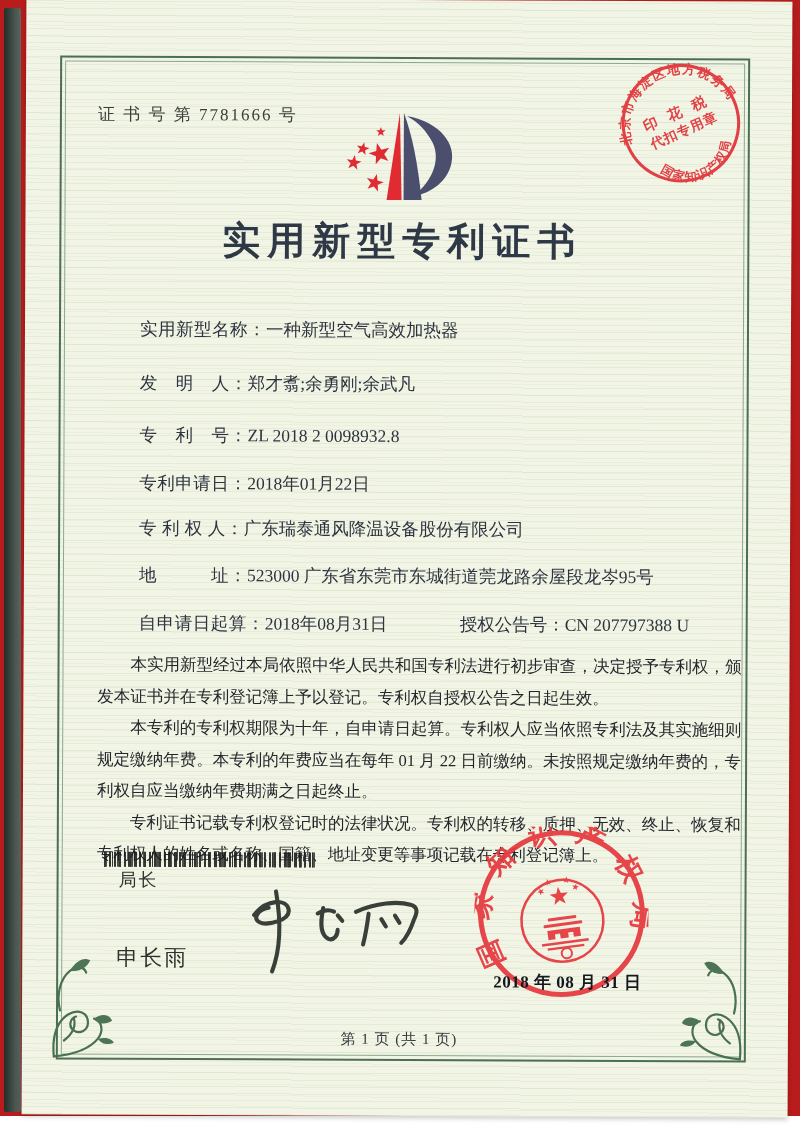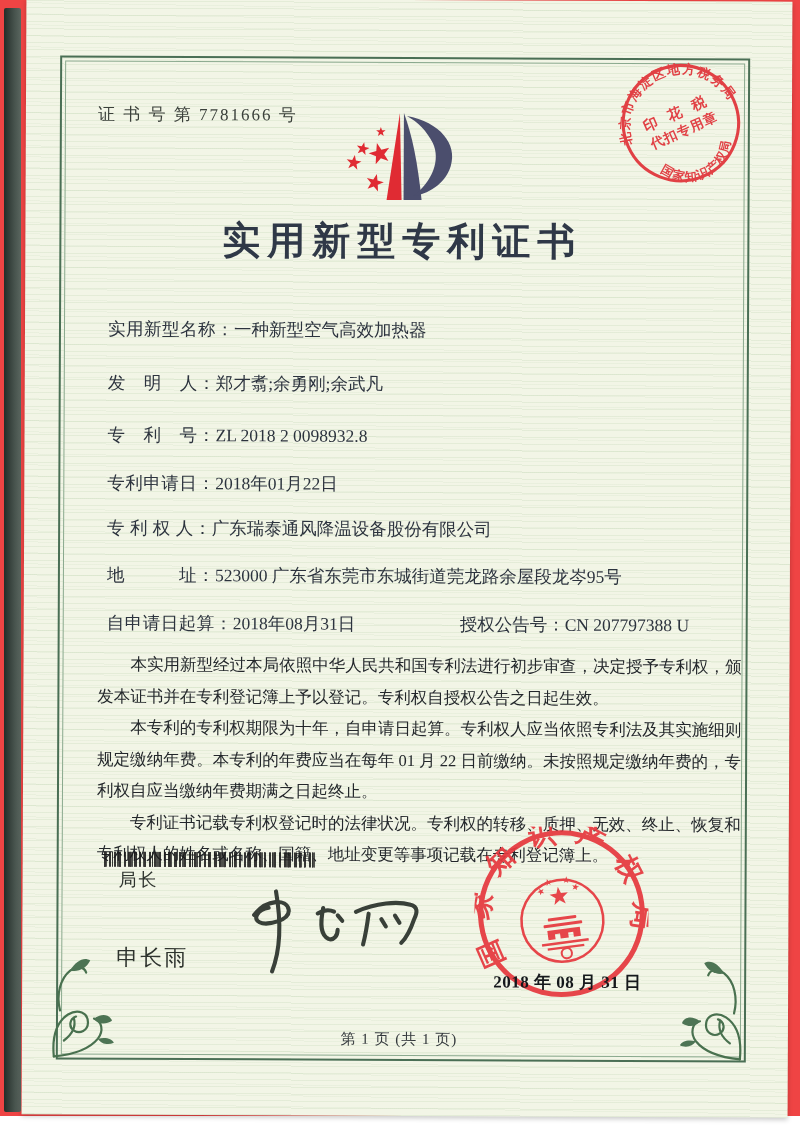--- a/index.html
+++ b/index.html
@@ -1,17 +1,17 @@
 <!DOCTYPE html>
 <html><head>
 <meta charset="utf-8">
 <style>
   html,body{margin:0;padding:0;background:#e8e8e4;}
   #screen{position:relative;width:800px;height:1132px;overflow:hidden;
-          background:#ef4444;font-family:"Liberation Serif",serif;}
+          background:#b91c1c;font-family:"Liberation Serif",serif;}
   
   .scan-strip{position:absolute;left:4px;top:8px;width:17px;height:1104px;
     background:linear-gradient(90deg,#242d29,#46524c 60%,#5a665f);border-radius:2px;}
   .scan-bottom{position:absolute;left:0;top:1116px;width:800px;height:16px;background:#ffffff;}
   
   .paper{position:absolute;left:24px;top:0;width:766px;height:1116px;
     background-color:#f2f5e6;
     background-image:
       repeating-linear-gradient(0deg, rgba(140,180,125,.14) 0 1px, transparent 1px 7px),
       repeating-linear-gradient(0.6deg, rgba(120,170,110,.07) 0 1px, transparent 1px 11px);
@@ -24,21 +24,21 @@
   .ornament{position:absolute;width:100px;height:110px;}
   .ornament.bl{left:28px;top:952px;}
   .ornament.br{left:622px;top:952px;transform:scaleX(-1);}
   
   .cert-no{position:absolute;left:72px;top:104px;font-size:17px;letter-spacing:2px;color:#3a3f3a;}
   .logo{position:absolute;left:306px;top:100px;width:150px;height:112px;}
   .title{position:absolute;left:34px;top:216px;width:686px;text-align:center;
     font-size:38px;font-weight:bold;letter-spacing:7px;color:#2f3847;}
   
   .field{position:absolute;left:83px;font-size:17.5px;color:#2c333e;white-space:nowrap;}
-  .field .lbl{letter-spacing:.5px;}
+  .field .lbl{letter-spacing:.5px;margin-left:32px;}
   .f0{top:318px}.f1{top:372px}.f2{top:424px}.f3{top:472px}
   .f4{top:517px}.f5{top:564px}.f6{top:612px}
   .field-right{position:absolute;left:436px;top:612px;font-size:17.5px;color:#2c333e;white-space:nowrap;}
   
   .body-text{position:absolute;left:74px;top:650px;width:644px;
     font-size:16.5px;line-height:31.5px;color:#23272b;text-align:justify;}
   .body-text p{margin:0;text-indent:2em;}
   
   .barcode{position:absolute;left:81px;top:853px;width:211px;height:15px;opacity:.88;
     background-image:

